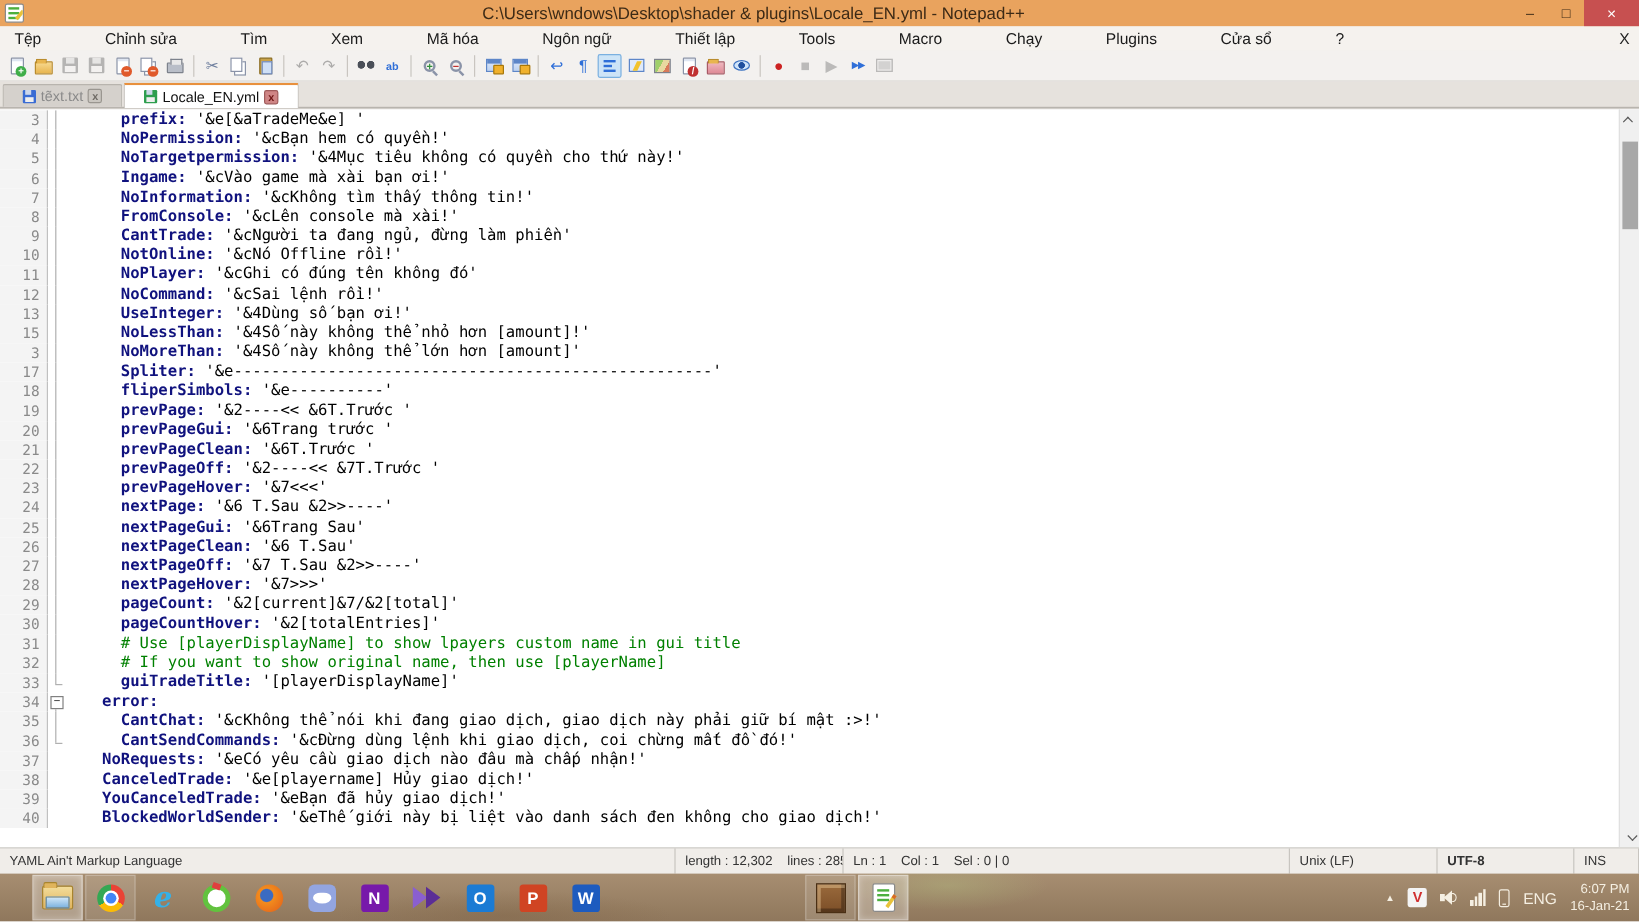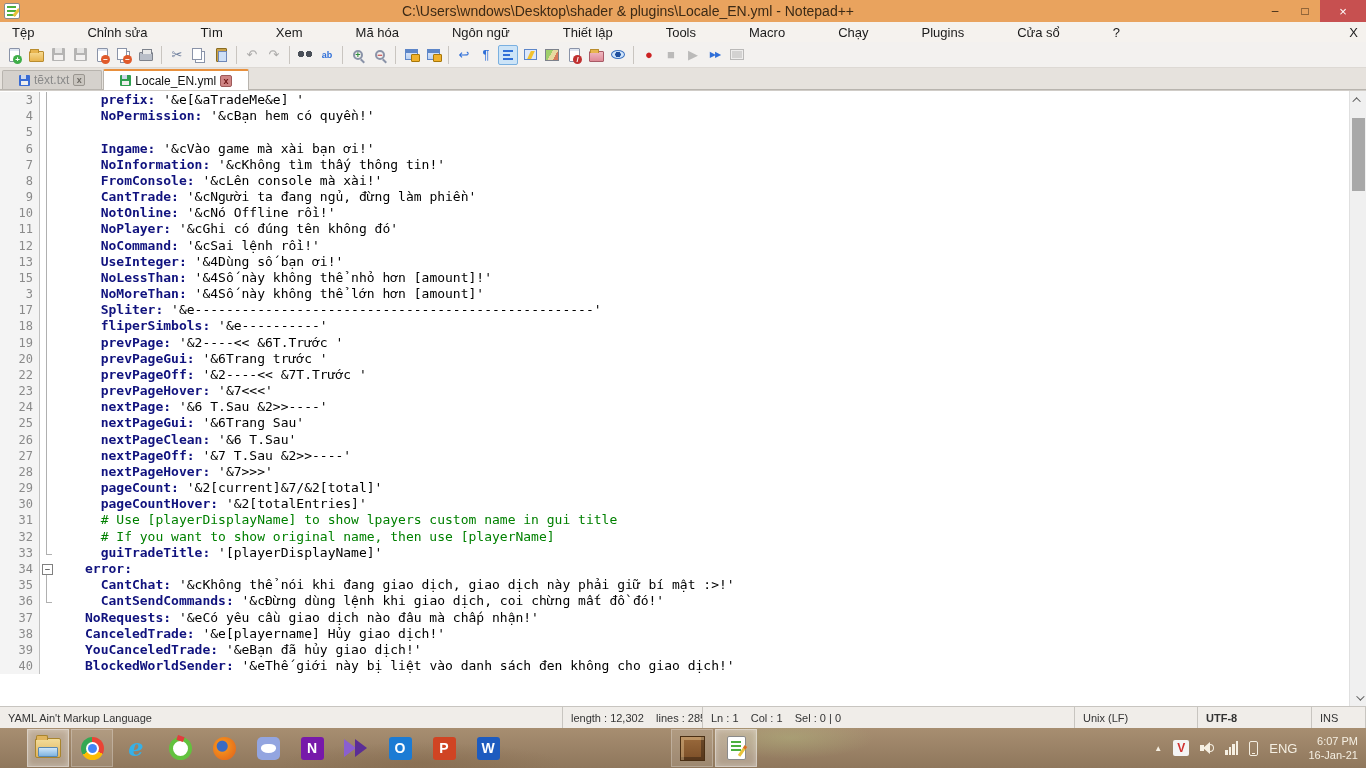--- a/index.html
+++ b/index.html
@@ -310,20 +310,21 @@
             <span class="ct"><span class="k">  prefix:</span><span class="v"> '&amp;e[&amp;aTradeMe&amp;e] '</span></span>
           </div>
           <div class="cl">
             <span class="ln">4</span>
             <span class="fm f-line"></span>
             <span class="ct"><span class="k">  NoPermission:</span><span class="v"> '&amp;cBạn hem có quyền!'</span></span>
           </div>
           <div class="cl">
             <span class="ln">5</span>
             <span class="fm f-line"></span>
+            <span class="ct"><span class="k">  NoTargetpermission:</span><span class="v"> '&amp;4Mục tiêu không có quyền cho thứ này!'</span></span>
           </div>
           <div class="cl">
             <span class="ln">6</span>
             <span class="fm f-line"></span>
             <span class="ct"><span class="k">  Ingame:</span><span class="v"> '&amp;cVào game mà xài bạn ơi!'</span></span>
           </div>
           <div class="cl">
             <span class="ln">7</span>
             <span class="fm f-line"></span>
             <span class="ct"><span class="k">  NoInformation:</span><span class="v"> '&amp;cKhông tìm thấy thông tin!'</span></span>
@@ -380,20 +381,25 @@
           </div>
           <div class="cl">
             <span class="ln">19</span>
             <span class="fm f-line"></span>
             <span class="ct"><span class="k">  prevPage:</span><span class="v"> '&amp;2----&lt;&lt; &amp;6T.Trước '</span></span>
           </div>
           <div class="cl">
             <span class="ln">20</span>
             <span class="fm f-line"></span>
             <span class="ct"><span class="k">  prevPageGui:</span><span class="v"> '&amp;6Trang trước '</span></span>
+          </div>
+          <div class="cl">
+            <span class="ln">21</span>
+            <span class="fm f-line"></span>
+            <span class="ct"><span class="k">  prevPageClean:</span><span class="v"> '&amp;6T.Trước '</span></span>
           </div>
           <div class="cl">
             <span class="ln">22</span>
             <span class="fm f-line"></span>
             <span class="ct"><span class="k">  prevPageOff:</span><span class="v"> '&amp;2----&lt;&lt; &amp;7T.Trước '</span></span>
           </div>
           <div class="cl">
             <span class="ln">23</span>
             <span class="fm f-line"></span>
             <span class="ct"><span class="k">  prevPageHover:</span><span class="v"> '&amp;7&lt;&lt;&lt;'</span></span>

